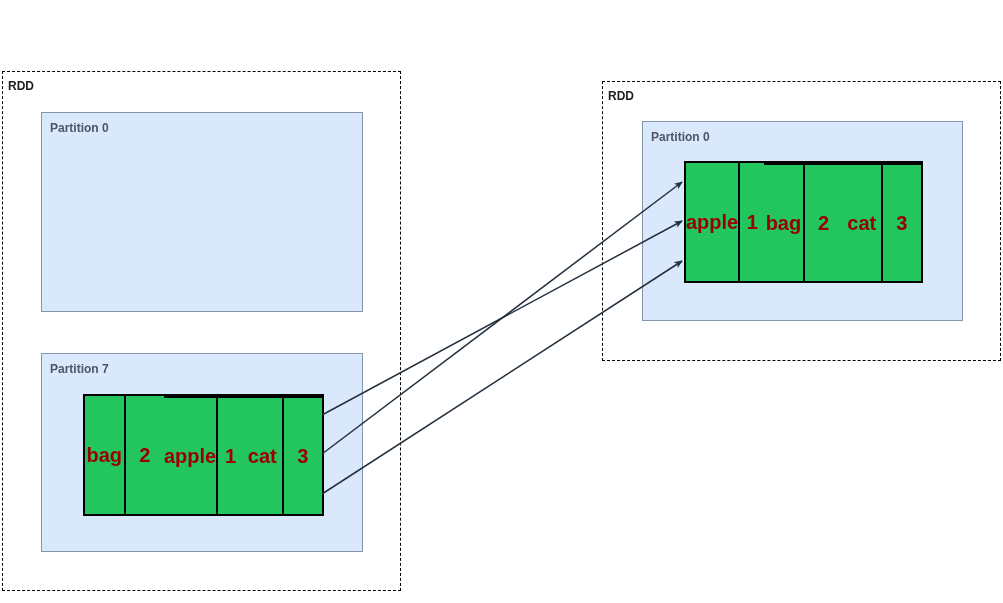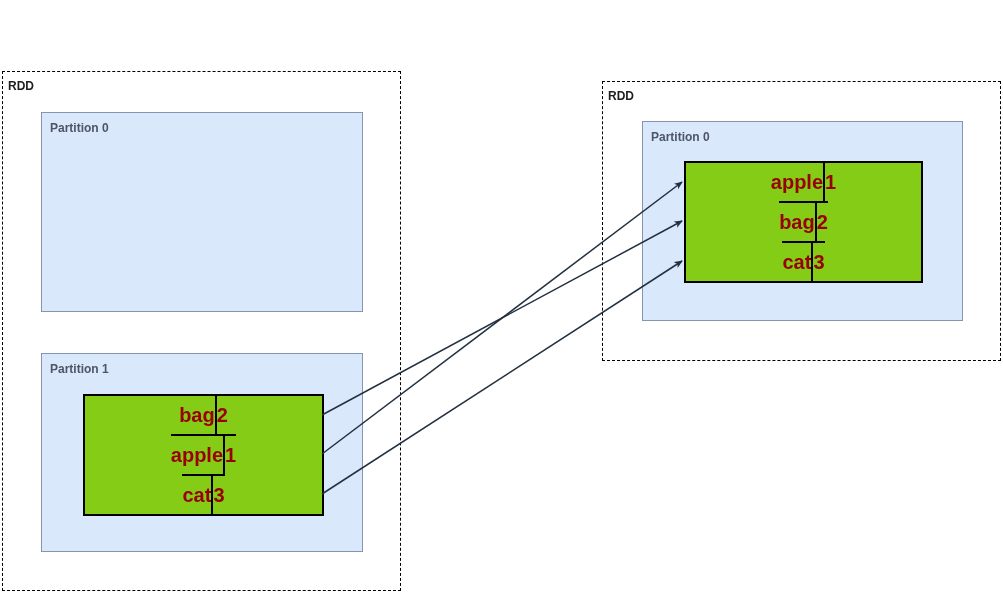--- a/index.html
+++ b/index.html
@@ -26,22 +26,22 @@
     position:absolute; background:#dae8fc; border:1px solid #8595b1;
   }
   .part-left0  { left:38px; top:40px;  width:322px; height:200px; }
   .part-left1  { left:38px; top:281px; width:322px; height:199px; }
   .part-right0 { left:39px; top:39px;  width:321px; height:200px; }
   .part-label {
     position:absolute; left:8px; top:8px;
     font-size:12px; font-weight:bold; color:#4d5566;
   }
   .kv-table {
-    position:absolute; display:flex; flex-direction:column;
-    background:#84cc16; border:2px solid #000000;align-items:center;
+    position:absolute; display:flex; flex-direction:row;
+    background:#22c55e; border:2px solid #000000;
   }
   .tbl-left  { left:41px; top:40px; width:241px; height:122px; }
   .tbl-right { left:41px; top:39px; width:239px; height:122px; }
   .kv-row { flex:1; display:flex; }
   .kv-row + .kv-row { border-top:2px solid #000000; }
   .kv-cell {
     flex:1; display:flex; align-items:center; justify-content:center;
     font-size:20px; font-weight:bold; color:#990000;
   }
   .kv-cell + .kv-cell { border-left:2px solid #000000; }
@@ -57,21 +57,21 @@
 
 
   <div class="rdd-box rdd-left">
     <div class="rdd-label">RDD</div>
 
     <div class="partition part-left0">
       <div class="part-label">Partition 0</div>
     </div>
 
     <div class="partition part-left1">
-      <div class="part-label">Partition 1</div>
+      <div class="part-label">Partition 7</div>
       <div class="kv-table tbl-left" id="left-table">
           <div class="kv-row">
             <div class="kv-cell">bag</div>
             <div class="kv-cell">2</div>
           </div>
           <div class="kv-row">
             <div class="kv-cell">apple</div>
             <div class="kv-cell">1</div>
           </div>
           <div class="kv-row">

